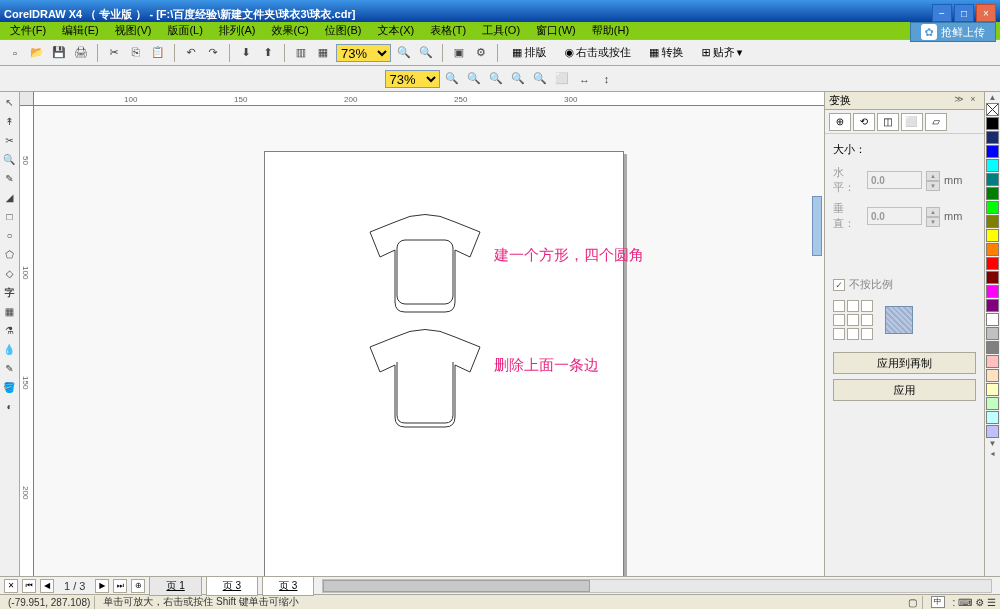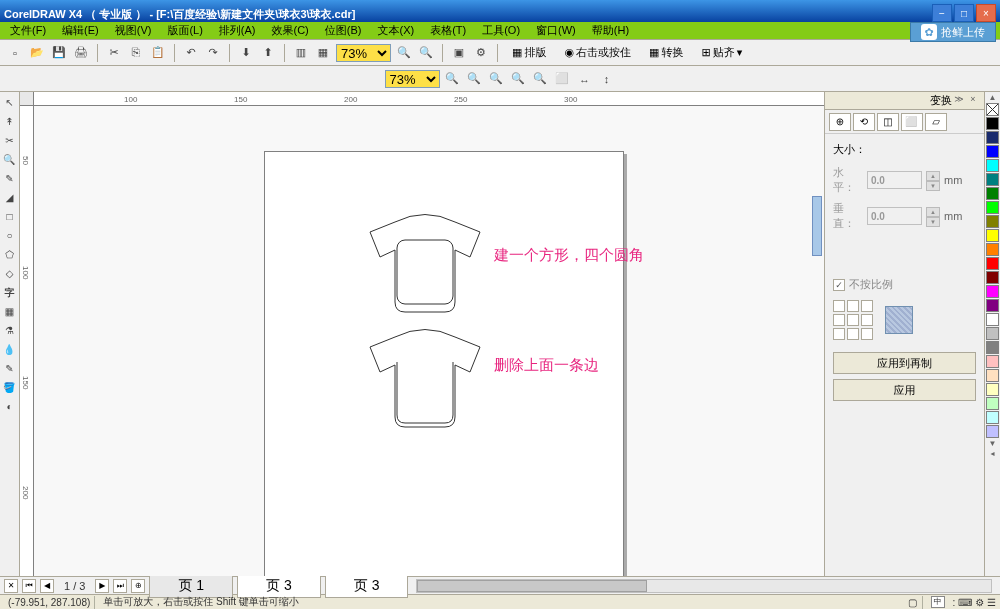--- a/index.html
+++ b/index.html
@@ -39,21 +39,21 @@
     
     .canvas-area { position: absolute; left: 14px; top: 14px; right: 0; bottom: 0; background: #f8f8f8; overflow: hidden; }
     .page { position: absolute; left: 230px; top: 45px; width: 360px; height: 480px; background: white; border: 1px solid #808080; box-shadow: 3px 3px 0 #aaa; }
     
     .annot { position: absolute; color: #e8257f; font-size: 15px; font-family: SimSun; line-height: 1.5; }
     
     .vscroll-mini { position: absolute; right: -14px; top: 90px; width: 10px; height: 60px; background: #a8c8e8; border: 1px solid #7090c0; }
     
     .docker { width: 160px; background: #f0f0f0; border-left: 1px solid #aca899; display: flex; flex-direction: column; }
     .docker-title { height: 18px; background: #ece9d8; border-bottom: 1px solid #aca899; display: flex; align-items: center; padding: 0 4px; font-size: 11px; }
-    .docker-title-text { flex: 1; text-align: right; }
+    .docker-title-text { flex: 1; }
     .docker-title-btn { width: 14px; height: 14px; color: #666; font-size: 9px; text-align: center; }
     .docker-tabs { height: 24px; display: flex; align-items: center; padding: 3px 4px; gap: 2px; border-bottom: 1px solid #ccc; }
     .docker-tab { width: 22px; height: 18px; border: 1px solid #aca899; background: white; display: flex; align-items: center; justify-content: center; font-size: 10px; }
     .docker-body { padding: 8px; flex: 1; font-size: 11px; }
     .docker-label { margin-bottom: 8px; }
     .field-row { display: flex; align-items: center; gap: 4px; margin-bottom: 6px; }
     .field-label { width: 30px; color: #999; }
     .field-input { width: 55px; height: 18px; border: 1px solid #c0c0c0; background: #f0f0f0; color: #999; font-size: 10px; padding: 0 3px; font-weight: bold; }
     .field-unit { color: #666; }
     .spinner { width: 14px; height: 18px; display: flex; flex-direction: column; }
@@ -69,21 +69,21 @@
     
     .docker-btn { width: 100%; height: 22px; border: 1px solid #aca899; background: #ece9d8; font-size: 11px; margin-bottom: 5px; }
     
     .color-palette { width: 16px; background: #f0f0f0; border-left: 1px solid #aca899; display: flex; flex-direction: column; padding: 1px; gap: 0; }
     .color-swatch { width: 13px; height: 13px; margin: 0 auto 1px; border: 1px solid #808080; }
     .color-nav { width: 13px; height: 10px; margin: 0 auto; font-size: 8px; text-align: center; color: #666; }
     
     .tab-bar { height: 18px; background: #f0f0f0; border-top: 1px solid #aca899; display: flex; align-items: center; padding: 0 4px; gap: 4px; font-size: 11px; }
     .nav-btn { width: 14px; height: 14px; border: 1px solid #aca899; background: white; font-size: 8px; text-align: center; line-height: 12px; }
     .page-info { padding: 0 6px; color: #333; }
-    .page-tab { padding: 2px 28px; border: 1px solid #aca899; background: white; font-size: 14px; }
+    .page-tab { padding: 2px 16px; border: 1px solid #aca899; background: white; font-size: 10px; text-decoration: underline; }
     .page-tab.active { background: #e8e8e8; }
     .hscroll-track { flex: 1; height: 14px; background: #e8e8e8; border: 1px solid #c0c0c0; margin: 0 4px; position: relative; }
     .hscroll-thumb { position: absolute; left: 0; top: 0; bottom: 0; width: 40%; background: #c8c8c8; border: 1px solid #a0a0a0; }
     
     .statusbar { height: 15px; background: #ece9d8; border-top: 1px solid #aca899; display: flex; align-items: center; padding: 0 4px; gap: 8px; font-size: 10px; color: #333; }
     .status-seg { padding: 0 4px; border-right: 1px solid #b0b0a0; height: 13px; display: flex; align-items: center; gap: 3px; }
     .lang-box { width: 14px; height: 12px; border: 1px solid #888; background: white; font-size: 8px; text-align: center; line-height: 10px; }
   </style>
 </head>
 <body>

